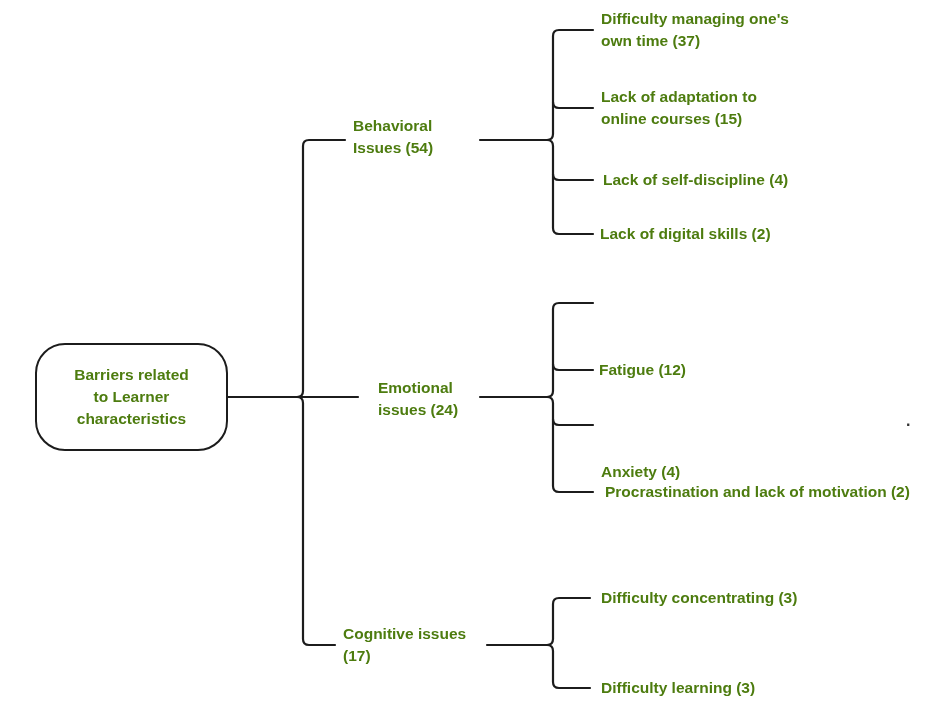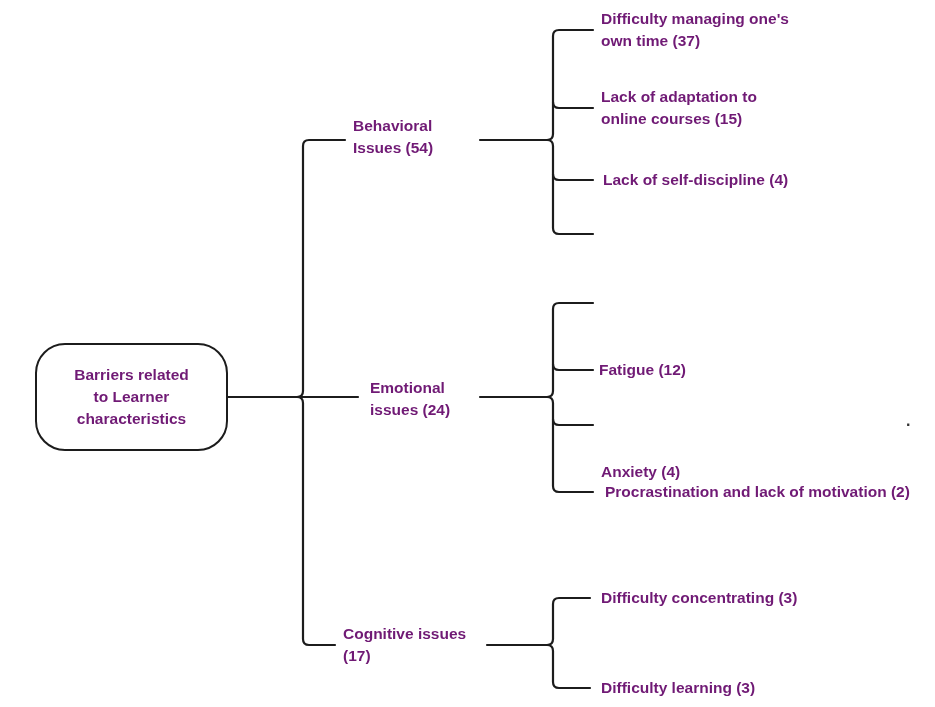--- a/index.html
+++ b/index.html
@@ -34,21 +34,21 @@
     align-items: center;
     justify-content: center;
     background: #ffffff;
   }
   .lbl {
     position: absolute;
     transform: translateY(-50%);
     font-weight: 700;
     font-size: 15.5px;
     line-height: 22px;
-    color: #701a75;
+    color: #4d7c0f;
   }
   .lbl span { display: block; white-space: nowrap; }
   .root-node .lbl {
     position: static;
     transform: none;
     text-align: center;
   }
   .stray-mark {
     position: absolute;
     left: 906px; top: 413px;
@@ -96,21 +96,21 @@
       <span>to Learner</span>
       <span>characteristics</span>
     </div>
   </div>
 
   <div class="lbl" style="left:353px; top:124px;margin-top:13px;">
     <span>Behavioral</span>
     <span>Issues (54)</span>
   </div>
 
-  <div class="lbl" style="left:370px; top:399px;">
+  <div class="lbl" style="left:378px; top:399px;">
     <span>Emotional</span>
     <span>issues (24)</span>
   </div>
 
   <div class="lbl" style="left:343px; top:645px;">
     <span>Cognitive issues</span>
     <span>(17)</span>
   </div>
 
   <div class="lbl" style="left:601px; top:30px;">
@@ -120,20 +120,23 @@
 
   <div class="lbl" style="left:601px; top:108px;">
     <span>Lack of adaptation to</span>
     <span>online courses (15)</span>
   </div>
 
   <div class="lbl" style="left:603px; top:180px;">
     <span>Lack of self-discipline (4)</span>
   </div>
 
+  <div class="lbl" style="left:600px; top:234px;">
+    <span>Lack of digital skills (2)</span>
+  </div>
 
 
   <div class="lbl" style="left:599px; top:370px;">
     <span>Fatigue (12)</span>
   </div>
 
   <div class="lbl" style="left:601px; top:425px;margin-top:47px;">
     <span>Anxiety (4)</span>
   </div>
 

